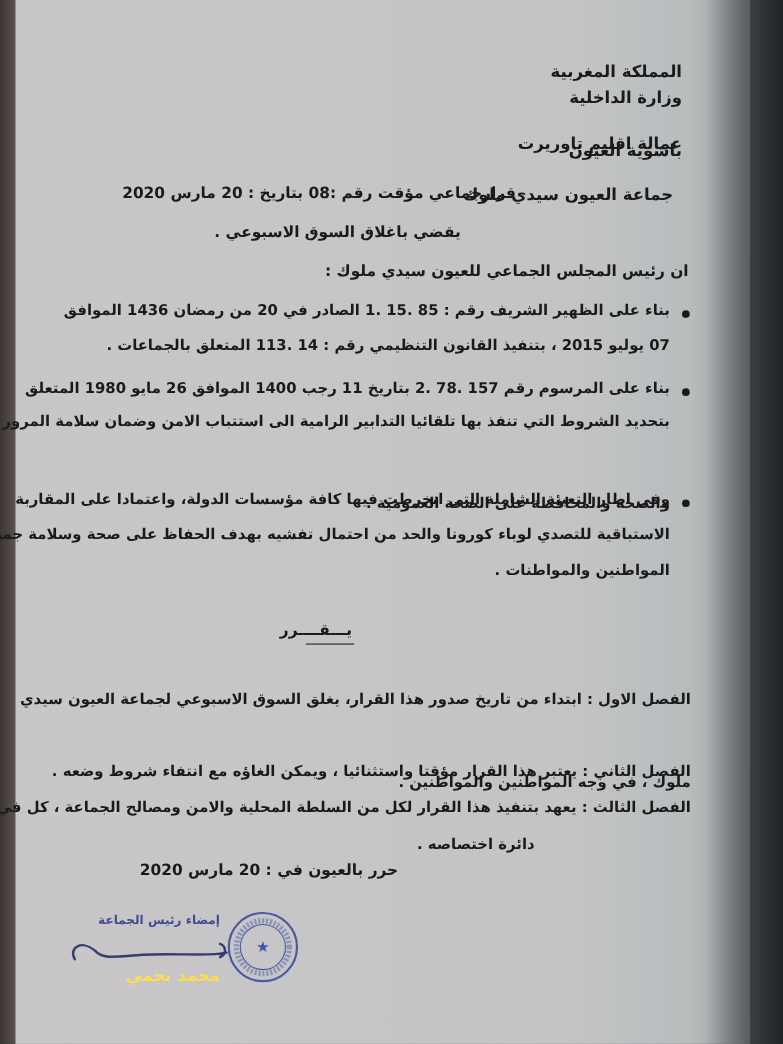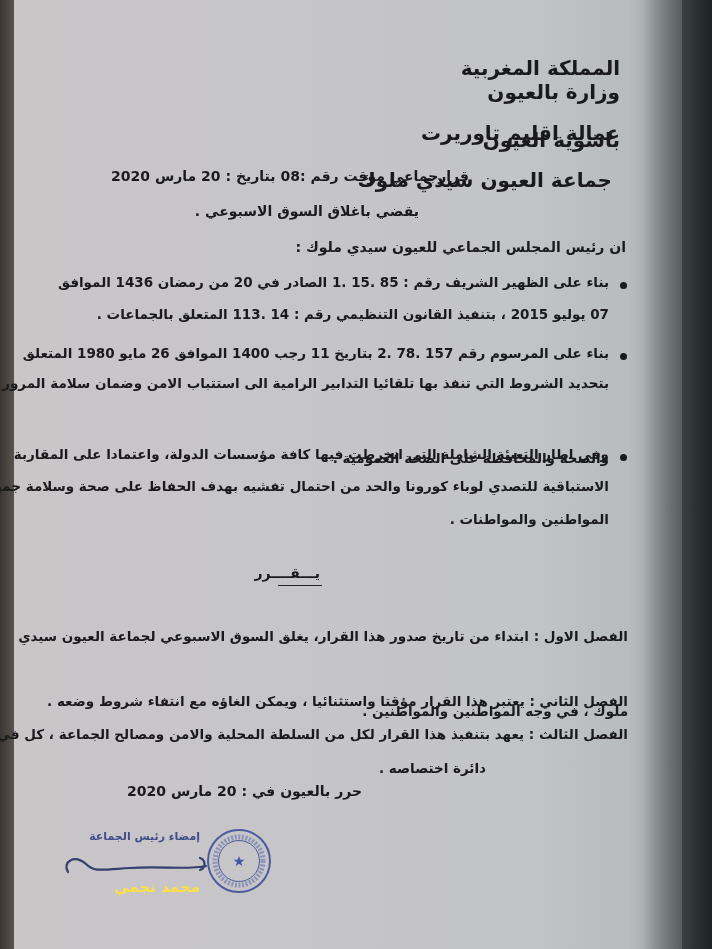--- a/index.html
+++ b/index.html
@@ -22,21 +22,21 @@
     }
     .right-edge {
       position: absolute; left: 682px; top: 0; width: 30px; height: 949px;
       background: linear-gradient(to right, #3a3f41, #1d2224);
     }
     .t {
       position: absolute; direction: rtl; text-align: right; color: #1a1a1c;
       font-family: "DejaVu Sans", sans-serif; white-space: nowrap;
       letter-spacing: -0.2px;
     }
-    .hdr { font-size: 20px; font-weight: bold; right: 92px; }
+    .hdr { font-size: 15px; font-weight: bold; right: 92px; }
     .body-line { font-size: 13.5px; font-weight: bold; }
     .bullet {
       position: absolute; width: 7px; height: 7px; border-radius: 50%; background: #1a1a1c;
     }
     .decides { font-size: 14px; font-weight: bold; }
     .decides-underline { position: absolute; height: 1px; background: #222; }
     .sig-label { color: #3f4d8c; font-size: 11px; font-weight: bold; }
     .sig-name { color: #fde047; font-size: 15px; font-weight: bold; }
     .stamp {
       position: absolute; left: 207px; top: 829px; width: 64px; height: 64px; border-radius: 50%;
@@ -52,21 +52,21 @@
     }
   </style>
 </head>
 <body>
 
 <div class="left-edge"></div>
 <div class="page"></div>
 <div class="right-edge"></div>
 
 <div class="t hdr" style="top:56px;">المملكة المغربية</div>
-<div class="t hdr" style="top:80px;">وزارة بالعيون</div>
+<div class="t hdr" style="top:80px;">وزارة الداخلية</div>
 <div class="t hdr" style="top:121px;">عمالة اقليم تاوريرت</div>
 <div class="t hdr" style="top:128px;">باشوية العيون</div>
 <div class="t hdr" style="top:168px; right:100px;">جماعة العيون سيدي ملوك</div>
 
 <div class="t body-line" style="top:168px; right:243px; font-size:14px;">قرارجماعي مؤقت  رقم :08 بتاريخ : 20 مارس 2020</div>
 <div class="t body-line" style="top:203px; right:293px; font-size:14px;">يقضي باغلاق السوق الاسبوعي   .</div>
 
 <div class="t body-line" style="top:239px; right:86px; font-size:14px;">ان رئيس المجلس الجماعي للعيون سيدي ملوك :</div>
 
 <div class="bullet" style="left:620px; top:282px;"></div>

